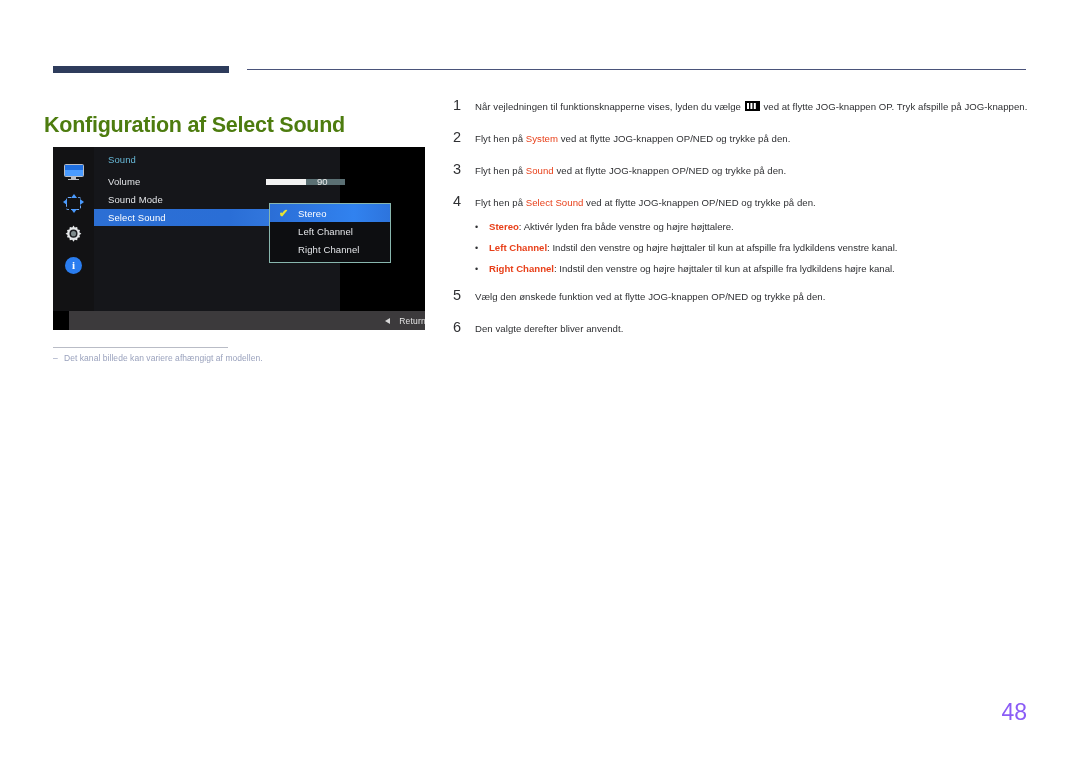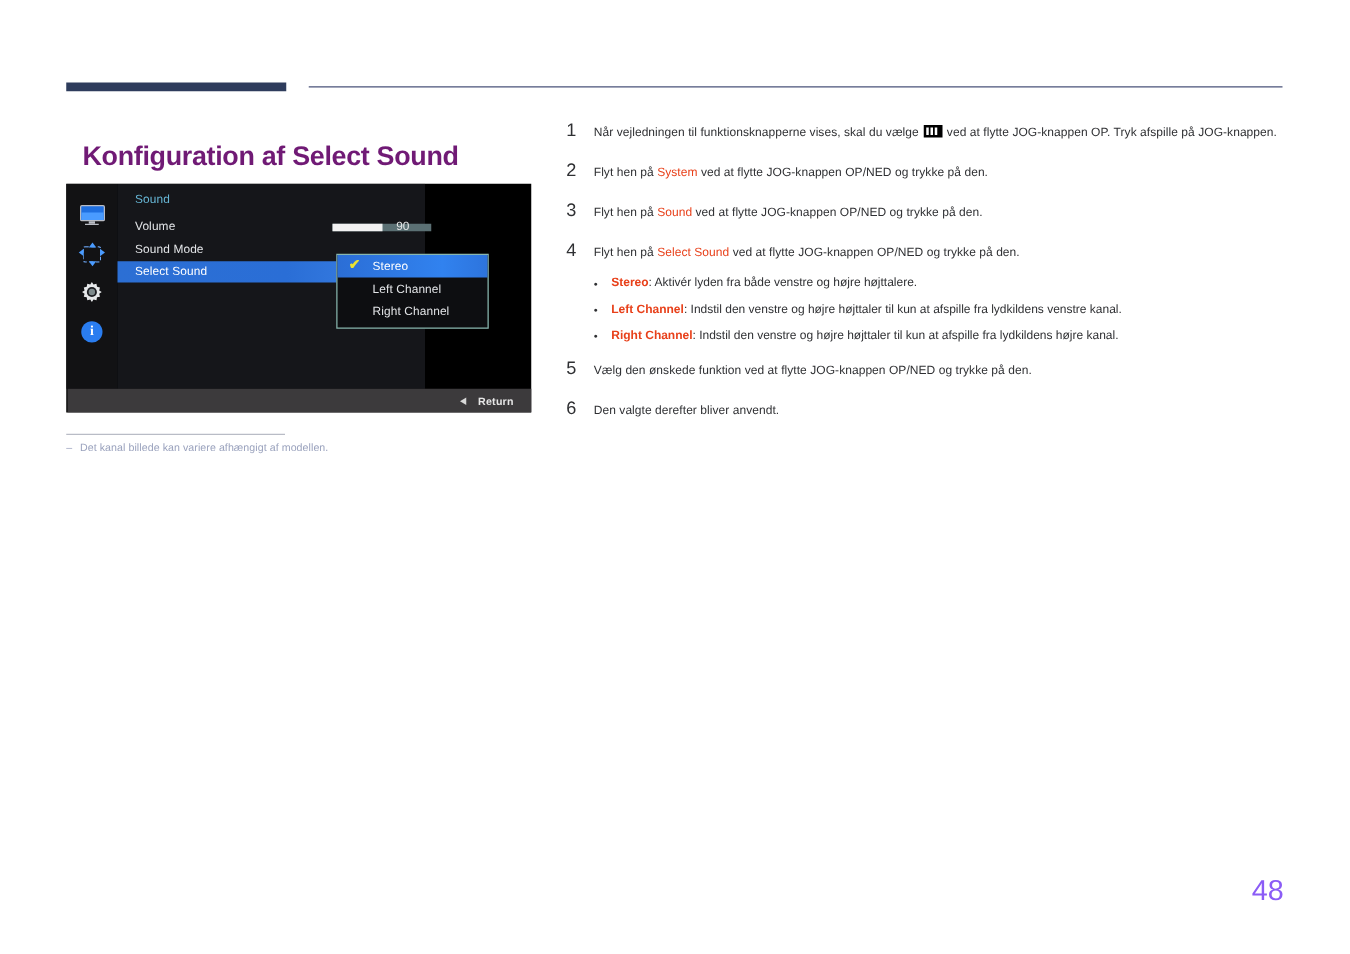--- a/index.html
+++ b/index.html
@@ -28,24 +28,24 @@
   .hdr-thin {
     position: absolute;
     left: 247px; top: 69px;
     width: 779px; height: 1px;
     background: #4a537a;
   }
 
   
   .page-title {
     position: absolute;
-    left: 66px; top: 99px;
+    left: 44px; top: 99px;
     font-size: 21.5px;
     font-weight: bold;
-    color: #701a75;
+    color: #4d7c0f;
     letter-spacing: -0.25px;
     white-space: nowrap;
   }
 
   
   .osd {
     position: absolute;
     left: 53px; top: 147px;
     width: 372px; height: 183px;
     background: #000000;
@@ -203,27 +203,26 @@
     left: 9px; top: 50%;
     transform: translateY(-50%);
     color: #e9e433;
     font-size: 11px;
     line-height: 1;
     font-weight: bold;
   }
 
   .osd-footer {
     position: absolute;
-    left: 1px; bottom: 0;
+    left: 16px; bottom: 0;
     width: 372px; height: 19px;
     background: #3c3a3c;
     display: flex;
     align-items: center;
     justify-content: flex-end;
-    font-weight: bold;
   }
   .osd-footer .ret-arrow {
     width: 0; height: 0;
     border-top: 3.5px solid transparent;
     border-bottom: 3.5px solid transparent;
     border-right: 5px solid #d8d8d8;
     margin-right: 9px;
   }
   .osd-footer .ret-label {
     font-size: 8.5px;
@@ -425,21 +424,21 @@
   <div class="fn-rule"></div>
   <div class="fn-row">
     <span class="fn-dash">‒</span>
     <span>Det kanal billede kan variere afhængigt af modellen.</span>
   </div>
 
   <div class="steps">
 
     <div class="step">
       <div class="step-num">1</div>
-      <div class="step-txt"><span>Når vejledningen til funktionsknapperne vises, skal du vælge </span><span class="menu-glyph"></span><span> ved at flytte JOG-knappen OP. Tryk afspille på JOG-knappen.</span></div>
+      <div class="step-txt"><span>Når vejledningen til funktionsknapperne vises, lyden du vælge </span><span class="menu-glyph"></span><span> ved at flytte JOG-knappen OP. Tryk afspille på JOG-knappen.</span></div>
     </div>
 
     <div class="step">
       <div class="step-num">2</div>
       <div class="step-txt"><span>Flyt hen på </span><b>System</b><span> ved at flytte JOG-knappen OP/NED og trykke på den.</span></div>
     </div>
 
     <div class="step">
       <div class="step-num">3</div>
       <div class="step-txt"><span>Flyt hen på </span><b>Sound</b><span> ved at flytte JOG-knappen OP/NED og trykke på den.</span></div>

